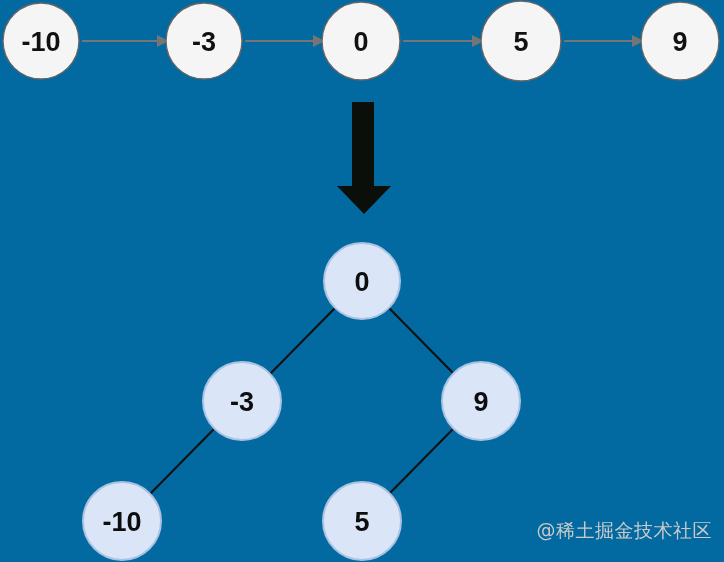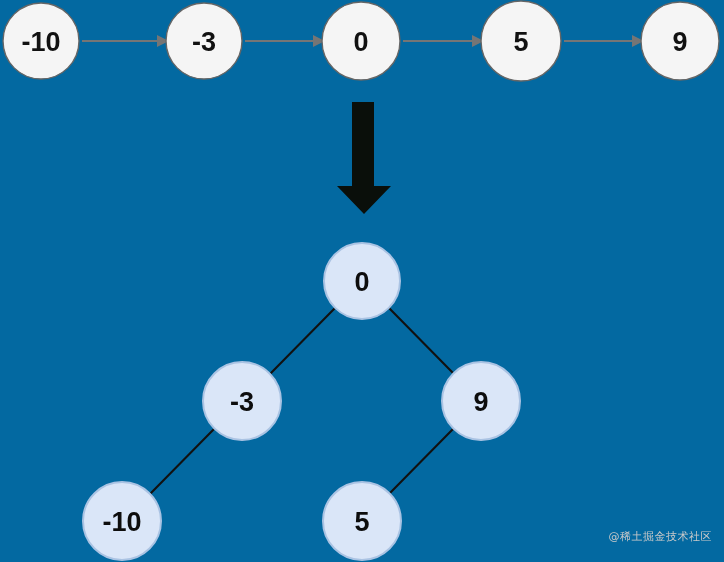--- a/index.html
+++ b/index.html
@@ -67,21 +67,21 @@
     stroke: #111111;
     stroke-width: 2.1;
     fill: none;
     stroke-linecap: round;
   }
   .watermark-text {
     position: absolute;
     right: 12px;
     bottom: 18px;
     font-family: "DejaVu Sans", sans-serif;
-    font-size: 11px;
+    font-size: 19px;
     color: #c9c9c9;
     letter-spacing: 0.5px;
     white-space: nowrap;
     user-select: none;
   }
 </style>
 </head>
 <body>
 
 <div id="canvas">

